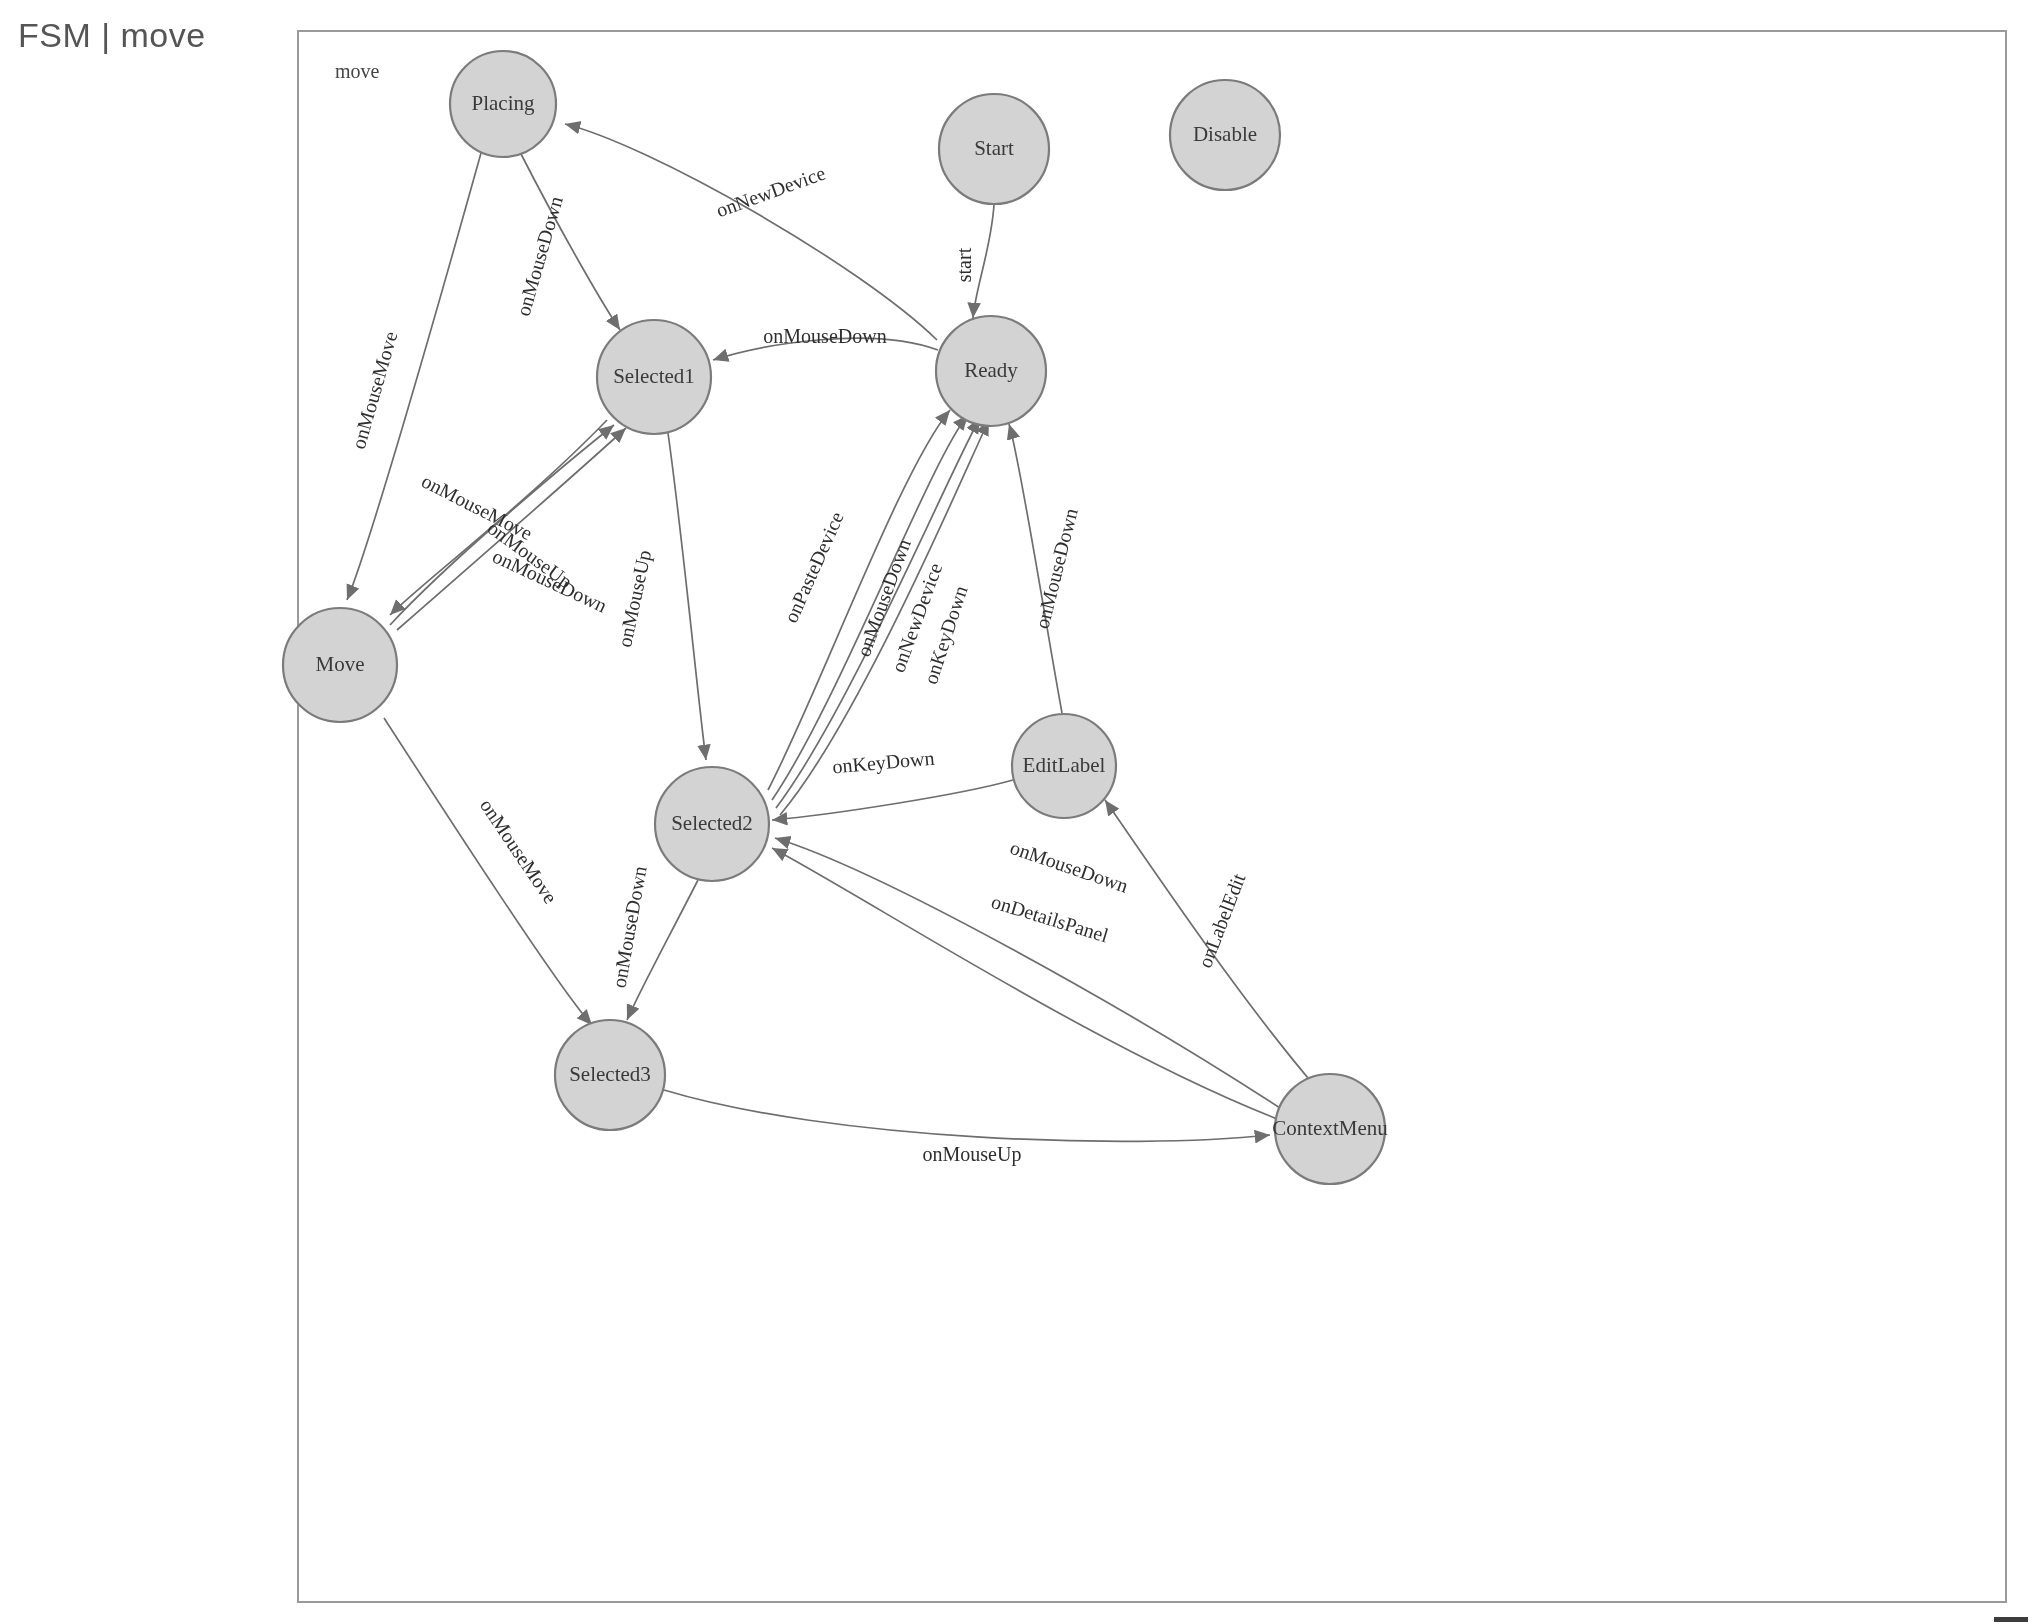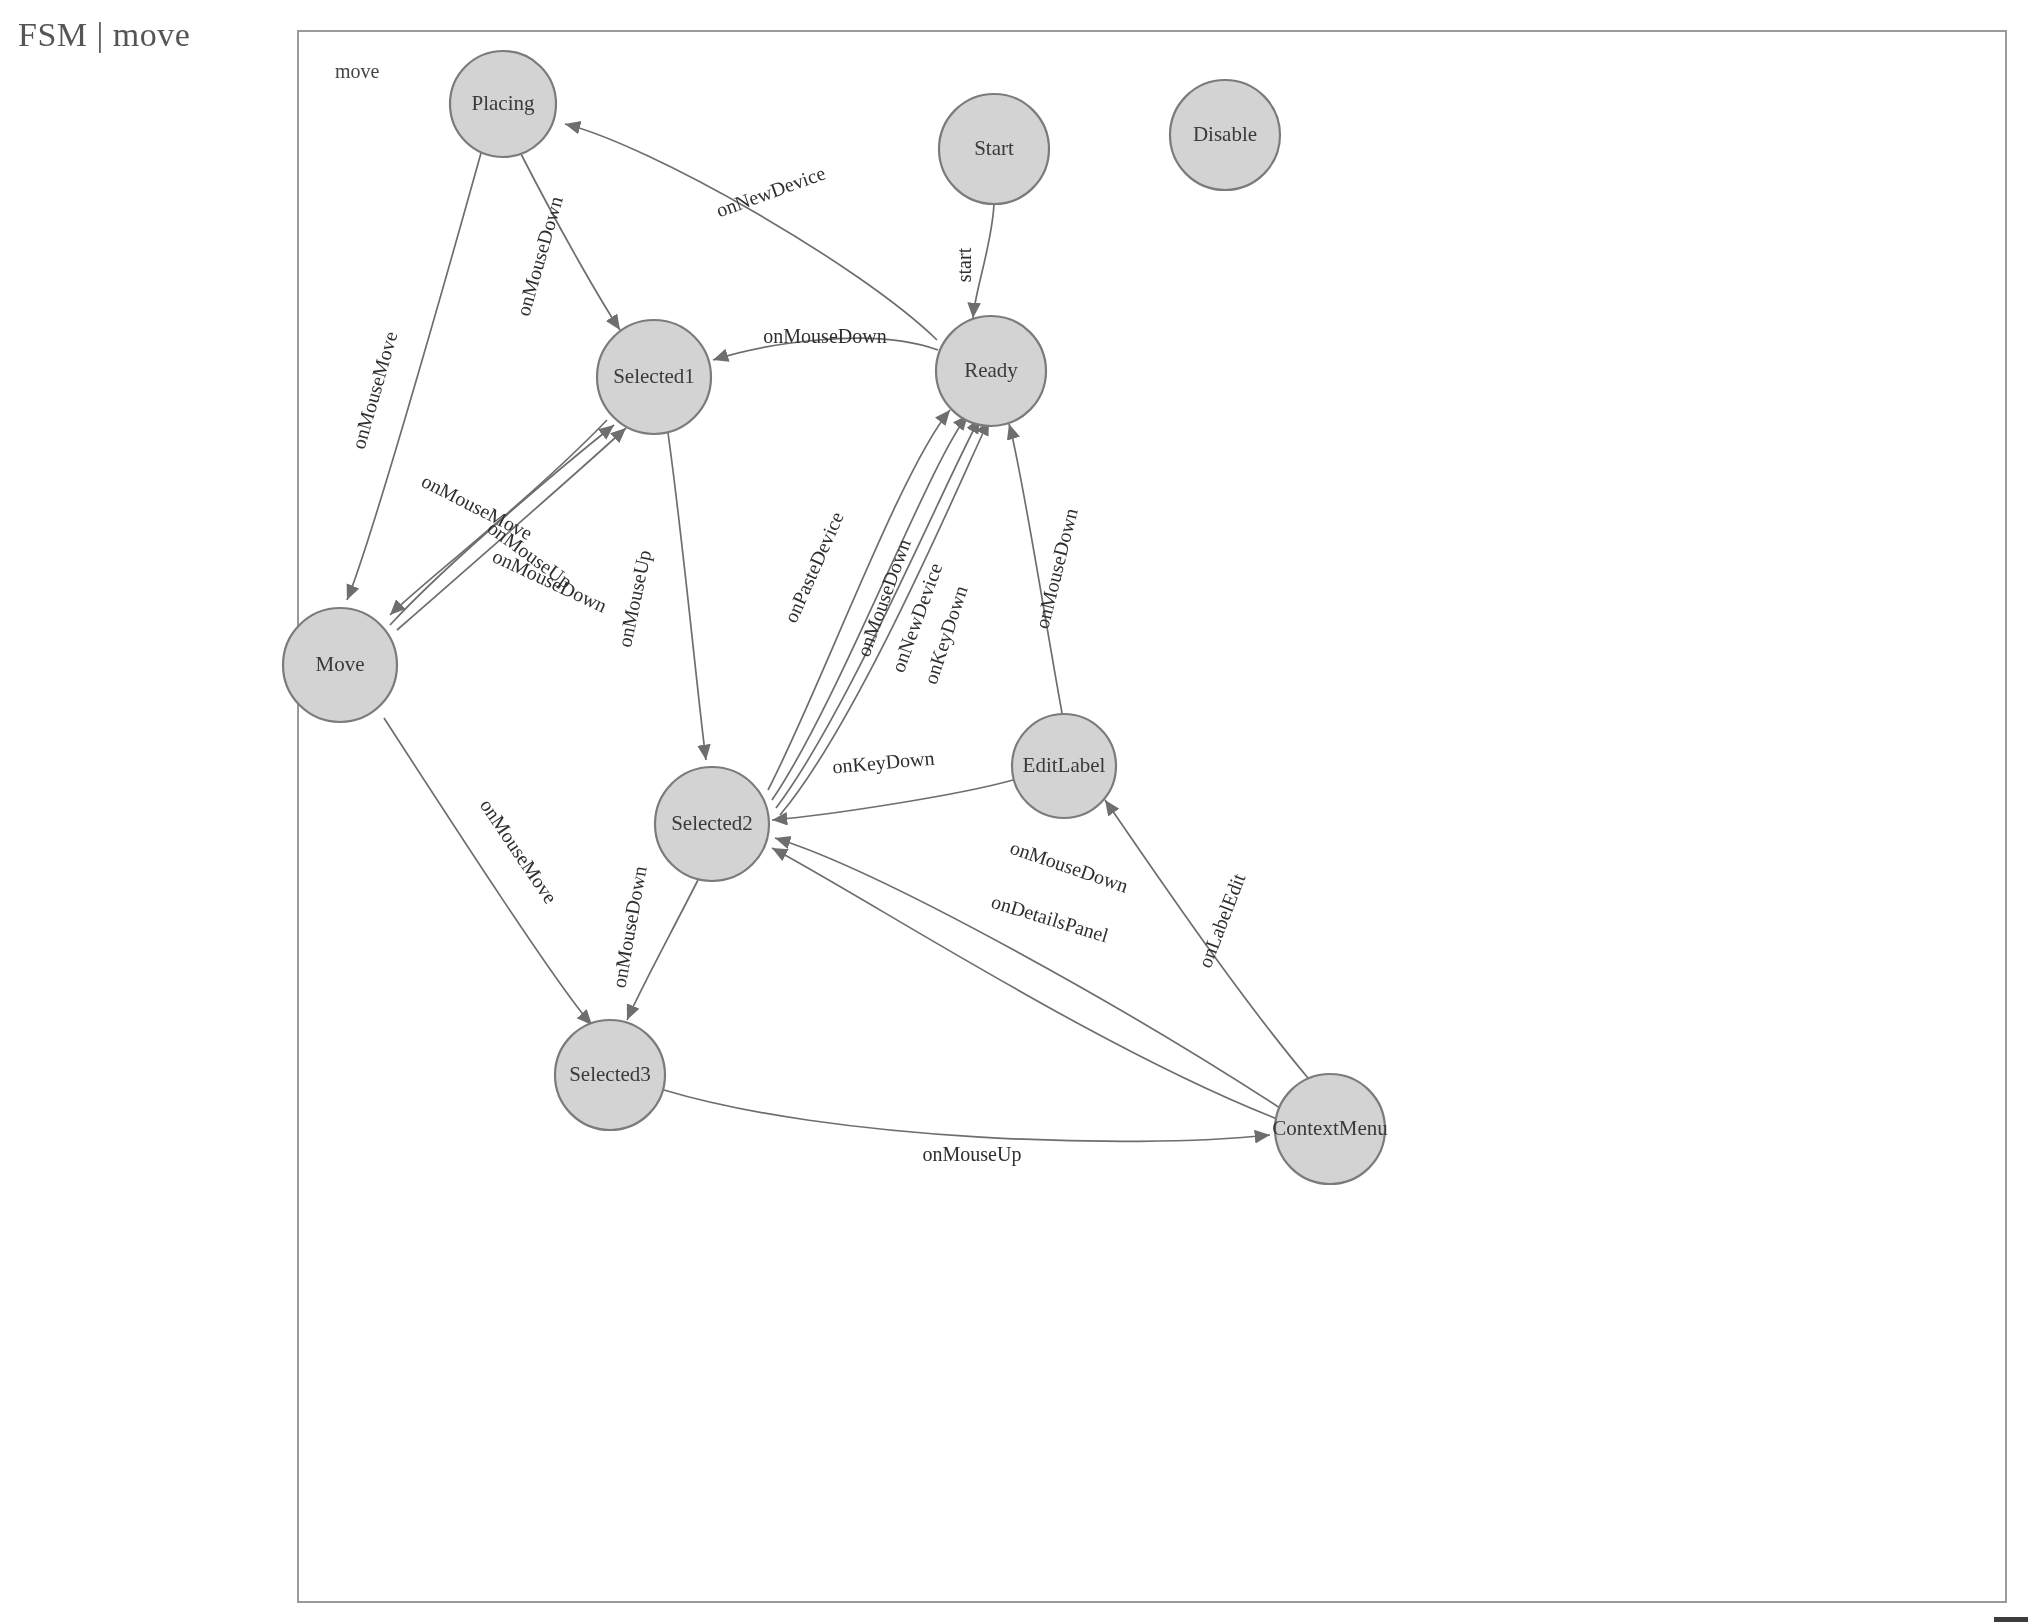--- a/index.html
+++ b/index.html
@@ -14,21 +14,21 @@
     height: 1624px;
     overflow: hidden;
     background: #ffffff;
   }
   #title {
     position: absolute;
     left: 18px;
     top: 16px;
     font-size: 34px;
     color: #555555;
-    font-family: Liberation Serif, serif;
+    font-family: Liberation Sans, sans-serif;
     letter-spacing: 0.5px;
     white-space: nowrap;
   }
   #canvas-frame {
     position: absolute;
     left: 297px;
     top: 30px;
     width: 1710px;
     height: 1573px;
     border: 2px solid #9a9a9a;

